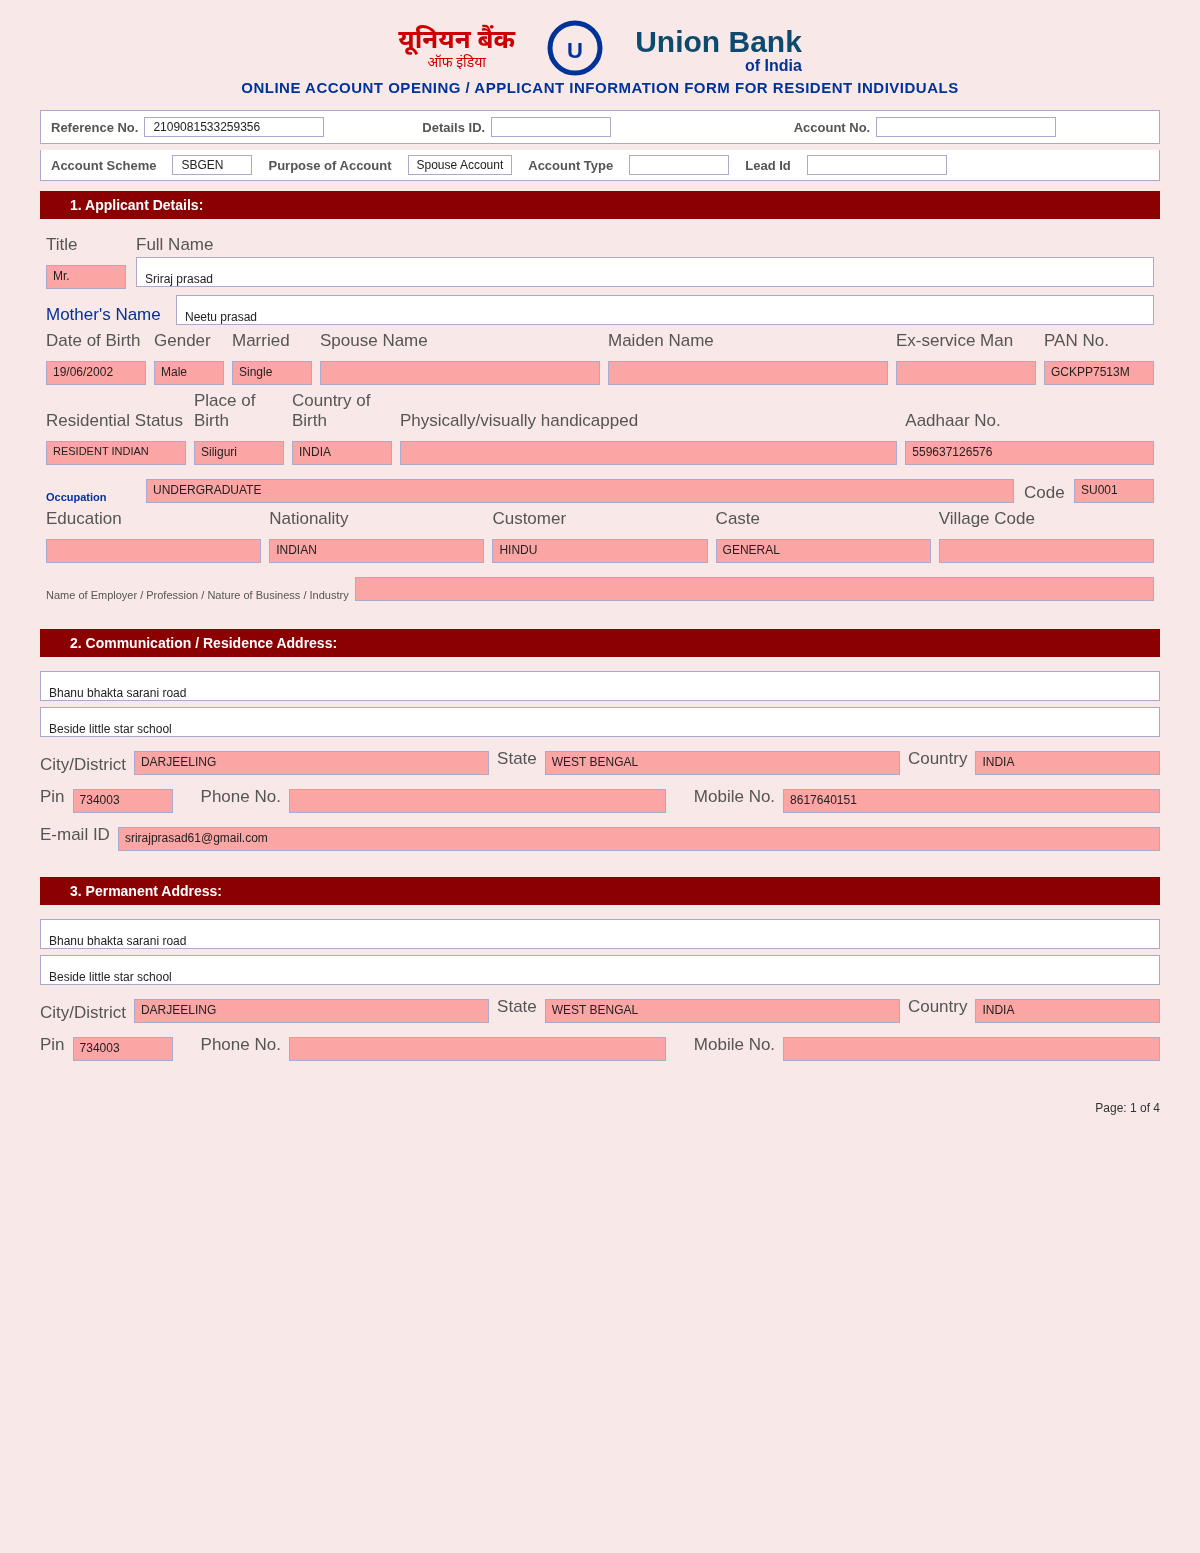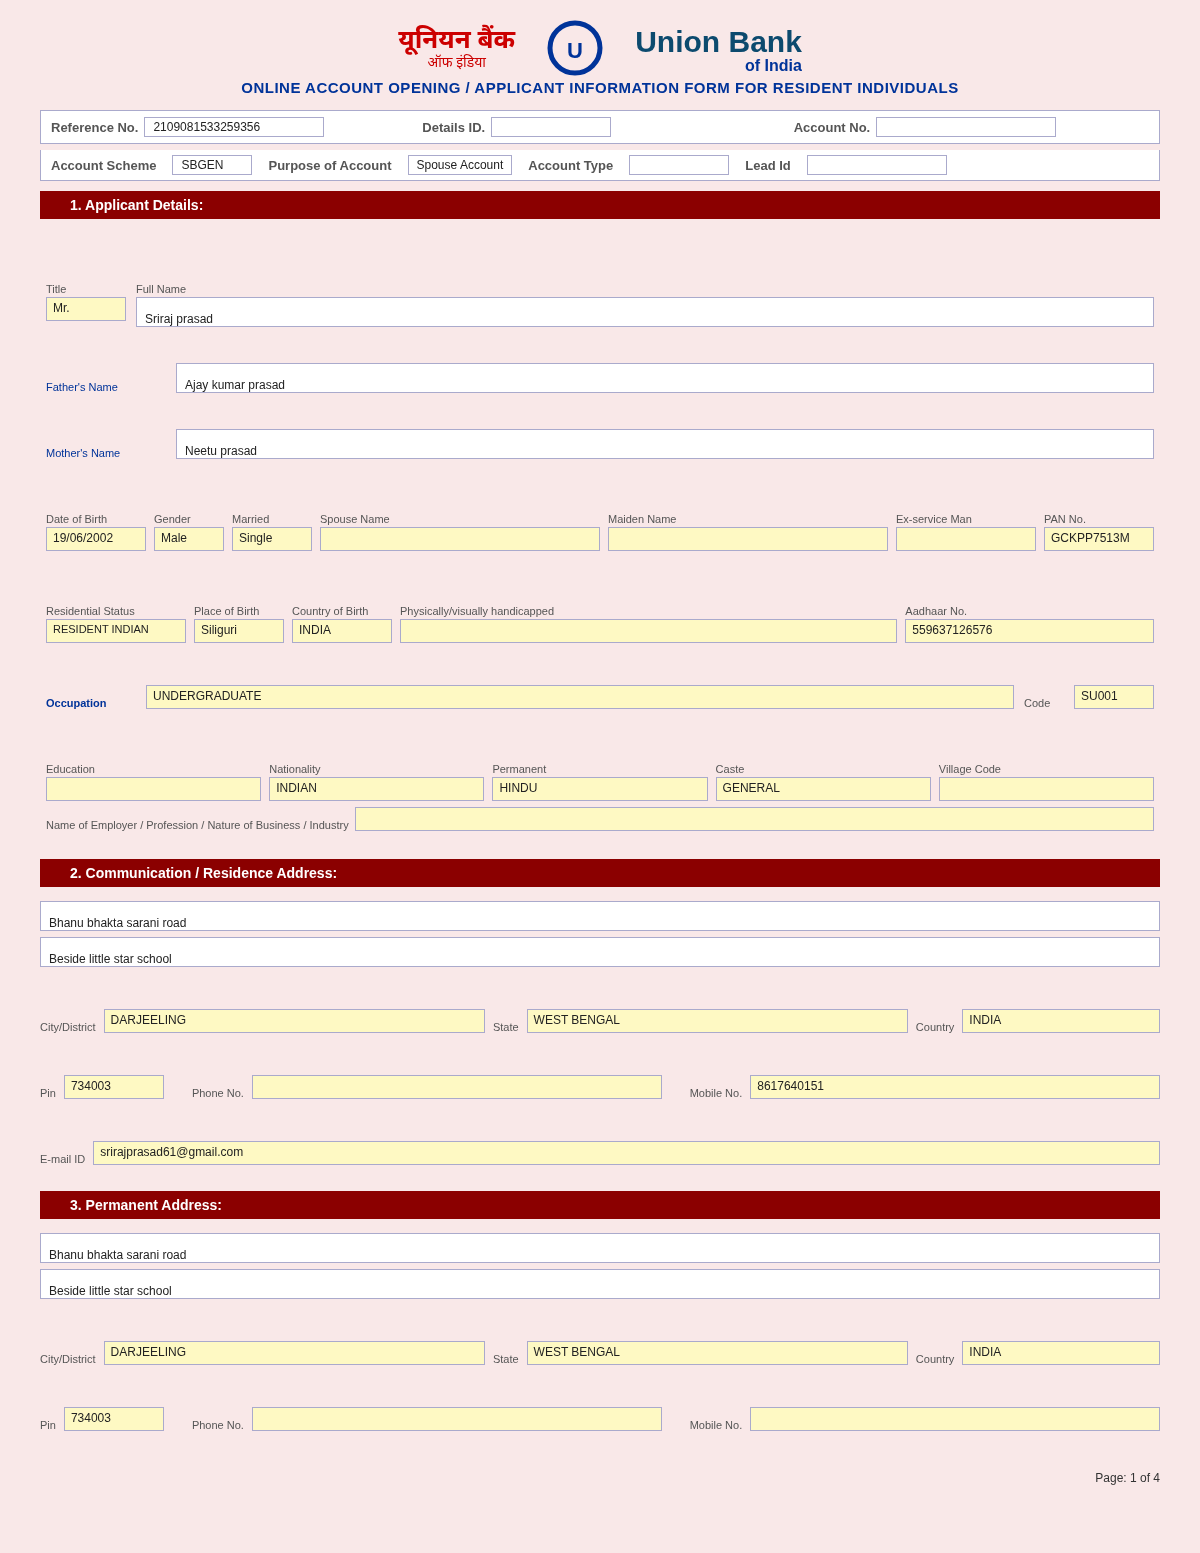--- a/index.html
+++ b/index.html
@@ -65,30 +65,30 @@
       align-items: flex-end;
       gap: 10px;
       margin-bottom: 6px;
     }
     .field-group {
       display: flex;
       flex-direction: column;
       gap: 2px;
     }
     .field-label {
-      font-size: 11px;
+      font-size: 17px;
       color: #555;
-      margin-top: 48px;
     }
     .field-input {
       border: 1px solid #aac;
       padding: 3px 6px;
       font-size: 12px;
-      background: #fef9c3;
+      background: #fca5a5;
       height: 24px;
+      margin-top: 8px;
     }
     .field-input-wide { width: 100%; }
     .full-row {
       margin-bottom: 6px;
     }
     .full-input {
       width: 100%;
       border: 1px solid #aac;
       padding: 14px 8px;
       font-size: 12px;
@@ -214,24 +214,20 @@
     <div class="title-block">
       <span class="field-label">Title</span>
       <div class="field-input" style="width:80px;">Mr.</div>
     </div>
     <div class="fullname-block">
       <span class="field-label">Full Name</span>
       <div class="full-input">Sriraj prasad</div>
     </div>
   </div>
 
-  <div class="field-row">
-    <span class="field-label" style="width:120px; color:#003399;">Father's Name</span>
-    <div class="full-input" style="flex:1;">Ajay kumar prasad</div>
-  </div>
 
   <div class="field-row">
     <span class="field-label" style="width:120px; color:#003399;">Mother's Name</span>
     <div class="full-input" style="flex:1;">Neetu prasad</div>
   </div>
 
   <div class="multi-field-row">
     <div class="field-group" style="width:100px;">
       <span class="field-label">Date of Birth</span>
       <div class="field-input" style="width:100px;">19/06/2002</div>
@@ -295,21 +291,21 @@
   <div class="multi-field-row">
     <div class="field-group f1">
       <span class="field-label">Education</span>
       <div class="field-input field-input-wide">&nbsp;</div>
     </div>
     <div class="field-group f1">
       <span class="field-label">Nationality</span>
       <div class="field-input field-input-wide">INDIAN</div>
     </div>
     <div class="field-group f1">
-      <span class="field-label">Permanent</span>
+      <span class="field-label">Customer</span>
       <div class="field-input field-input-wide">HINDU</div>
     </div>
     <div class="field-group f1">
       <span class="field-label">Caste</span>
       <div class="field-input field-input-wide">GENERAL</div>
     </div>
     <div class="field-group f1">
       <span class="field-label">Village Code</span>
       <div class="field-input field-input-wide">&nbsp;</div>
     </div>

